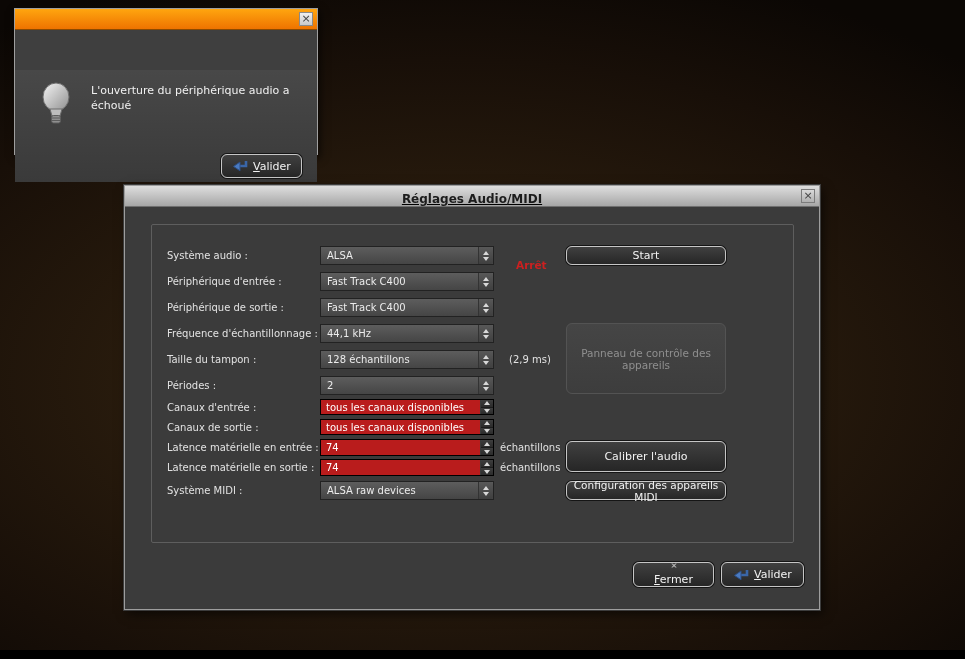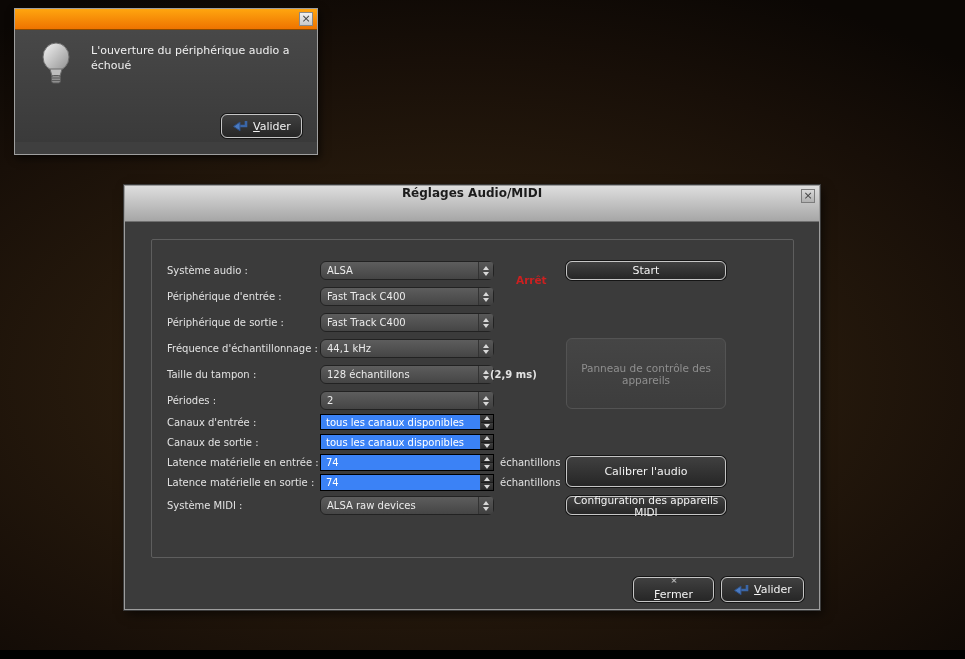--- a/index.html
+++ b/index.html
@@ -13,75 +13,75 @@
   
   .btn{display:flex;align-items:center;justify-content:center;gap:5px;
     background:linear-gradient(#404040,#262626);
     border:1px solid #c6c6c6;border-radius:6px;
     box-shadow:0 0 0 1px #151515;
     color:#f2f2f2;font-size:11px;font-family:inherit;cursor:default;}
   .mn{display:inline-block}
   .mn::first-letter{text-decoration:underline}
 
   .combo{position:absolute;left:168px;top:0;bottom:0;width:174px;display:flex;align-items:center;
-    background:linear-gradient(#5d5d5d,#454545);border:1px solid #222;border-radius:6px;
+    background:linear-gradient(#5d5d5d,#454545);border:1px solid #222;border-radius:0;
     color:#ececec;font-size:10px;}
   .combo-val{flex:1;padding-left:6px;white-space:nowrap;overflow:hidden;}
   .combo-spin{width:15px;align-self:stretch;border-left:1px solid #333;display:flex;
     flex-direction:column;align-items:center;justify-content:center;gap:2px;
     background:linear-gradient(#585858,#3f3f3f);border-radius:0 2px 2px 0;}
   .tri-up{width:0;height:0;border-left:3px solid transparent;border-right:3px solid transparent;
     border-bottom:4px solid #d8d8d8;}
   .tri-dn{width:0;height:0;border-left:3px solid transparent;border-right:3px solid transparent;
     border-top:4px solid #d8d8d8;}
 
   .spin{position:absolute;left:168px;top:0;bottom:0;width:174px;display:flex;align-items:stretch;
-    background:#3b82f6;border:1px solid #000;color:#fff;font-size:10px;}
+    background:#b91c1c;border:1px solid #000;color:#fff;font-size:10px;}
   .spin-val{flex:1;padding-left:5px;display:flex;align-items:center;white-space:nowrap;overflow:hidden;}
   .spin-btns{width:13px;display:flex;flex-direction:column;border-left:1px solid #3a3a3a;}
   .spin-btn{flex:1;display:flex;align-items:center;justify-content:center;
     background:linear-gradient(#3e3e3e,#2b2b2b);}
   .spin-btn + .spin-btn{border-top:1px solid #1c1c1c;}
 
   
   .err-dialog{position:absolute;left:14px;top:8px;width:304px;height:147px;
     border:1px solid #9f9f9f;box-shadow:2px 3px 8px rgba(0,0,0,.65);background:#3f3f3f;}
   .err-titlebar{height:21px;background:linear-gradient(#ffa50f,#ee7300);
     position:relative;border-bottom:1px solid #8c4a00;}
   .win-close{position:absolute;right:4px;top:3px;width:14px;height:14px;
     background:linear-gradient(#efefef,#c9c9c9);border:1px solid #8a8a8a;
     color:#444;font-size:11px;line-height:12px;text-align:center;cursor:default;}
-  .err-body{position:relative;height:112px;background:linear-gradient(#484848,#3a3a3a);}
+  .err-body{position:relative;height:112px;background:linear-gradient(#484848,#3a3a3a);margin-top:40px;}
   .bulb{position:absolute;left:24px;top:12px;}
   .err-msg{position:absolute;left:76px;top:14px;right:8px;color:#f0f0f0;font-size:11px;line-height:1.35;}
   .err-validate{position:absolute;right:15px;top:84px;width:81px;height:24px;}
 
   
   .dlg{position:absolute;left:124px;top:185px;width:696px;height:425px;
     border:1px solid #9d9d9d;background:#3b3b3b;
     box-shadow:0 0 0 1px #3c3c3c, 3px 4px 10px rgba(0,0,0,.6);}
-  .titlebar{height:36px;background:linear-gradient(#dedede,#a6a6a6);display:flex;
-    align-items:flex-start;justify-content:center;position:relative;border-bottom:1px solid #6f6f6f;}
+  .titlebar{height:21px;background:linear-gradient(#dedede,#a6a6a6);display:flex;
+    align-items:flex-end;justify-content:center;position:relative;border-bottom:1px solid #6f6f6f;text-decoration:underline;}
   .title{font-size:12px;font-weight:bold;color:#1c1c1c;}
   .titlebar .win-close{background:linear-gradient(#d9d9d9,#b0b0b0);border-color:#7c7c7c;}
   .dlg-body{position:relative;height:402px;}
   .panel{position:absolute;left:26px;top:17px;width:643px;height:319px;
     border:1px solid #5e5e5e;border-radius:2px;}
 
   .row{position:absolute;left:0;right:0;}
   .r1{top:21px;height:19px}.r2{top:47px;height:19px}.r3{top:73px;height:19px}
   .r4{top:99px;height:19px}.r5{top:125px;height:19px}.r6{top:151px;height:19px}
   .r7{top:174px;height:16px}.r8{top:194px;height:16px}
   .r9{top:214px;height:17px}.r10{top:234px;height:17px}.r11{top:256px;height:19px}
   .lbl{position:absolute;left:15px;top:0;bottom:0;display:flex;align-items:center;
     color:#e2e2e2;font-size:10px;white-space:nowrap;}
   .status{position:absolute;left:364px;top:0;bottom:0;display:flex;align-items:center;
     color:#cc2020;font-size:10.5px;font-weight:bold;margin-top:19px;}
-  .extra{position:absolute;left:338px;top:0;bottom:0;display:flex;align-items:center;
-    color:#e2e2e2;font-size:10px;white-space:nowrap;font-weight:bold;}
+  .extra{position:absolute;left:357px;top:0;bottom:0;display:flex;align-items:center;
+    color:#e2e2e2;font-size:10px;white-space:nowrap;}
   .unit{position:absolute;left:348px;top:0;bottom:0;display:flex;align-items:center;
     color:#e2e2e2;font-size:10px;white-space:nowrap;}
 
   .col2{position:absolute;left:414px;width:160px;}
   .btn-start{top:21px;height:19px;}
   .btn-panel{top:98px;height:71px;background:linear-gradient(#454545,#3d3d3d);
     border:1px solid #535353;box-shadow:none;color:#8f8f8f;font-size:10.5px;
     text-align:center;padding:0 11px;}
   .btn-calibrate{top:216px;height:31px;}
   .btn-midicfg{top:256px;height:19px;font-size:10.5px;}

